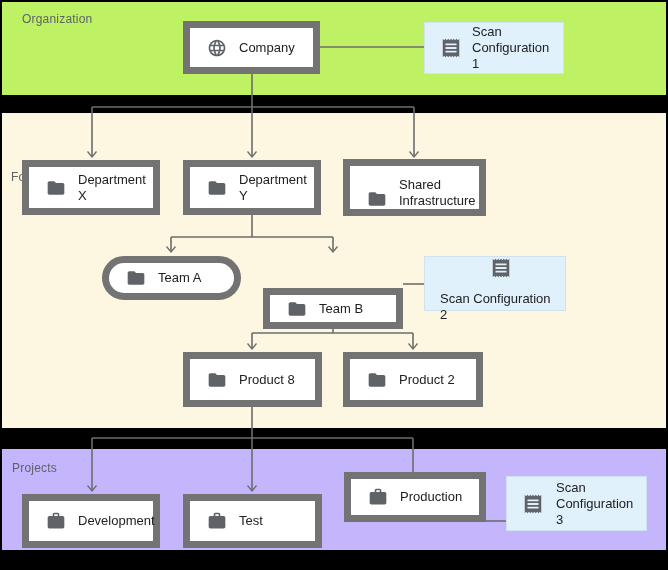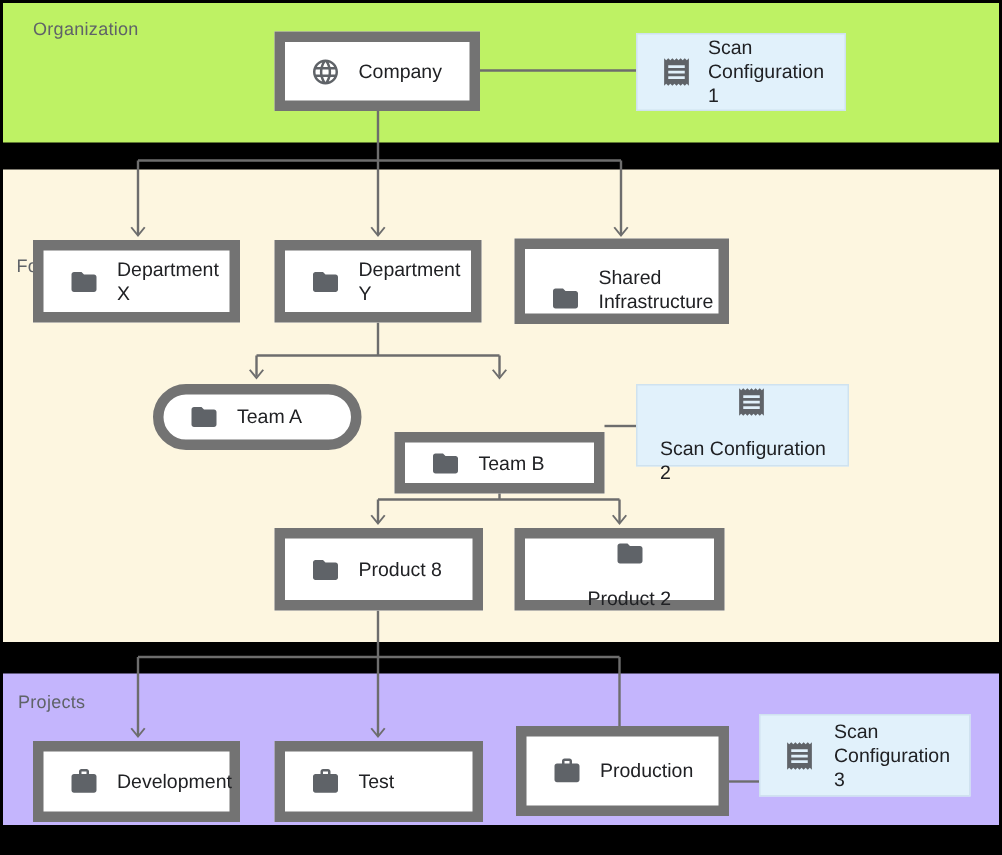--- a/index.html
+++ b/index.html
@@ -148,21 +148,21 @@
 
   <div class="node" style="left:183px;top:352px;width:139px;height:55px;">
     <span class="icon">
       <svg width="20" height="20" viewBox="0 0 24 24" fill="#5f6368">
           <path d="M10 4H4c-1.1 0-1.99.9-1.99 2L2 18c0 1.1.9 2 2 2h16c1.1 0 2-.9 2-2V8c0-1.1-.9-2-2-2h-8l-2-2z"></path>
         </svg>
     </span>
     <span class="label">Product 8</span>
   </div>
 
-  <div class="node" style="left:343px;top:352px;width:140px;height:55px;flex-direction:column;">
+  <div class="node" style="left:343px;top:352px;width:140px;height:55px;">
     <span class="icon">
       <svg width="20" height="20" viewBox="0 0 24 24" fill="#5f6368">
           <path d="M10 4H4c-1.1 0-1.99.9-1.99 2L2 18c0 1.1.9 2 2 2h16c1.1 0 2-.9 2-2V8c0-1.1-.9-2-2-2h-8l-2-2z"></path>
         </svg>
     </span>
     <span class="label">Product 2</span>
   </div>
 
   <div class="node" style="left:22px;top:494px;width:138px;height:54px;">
     <span class="icon">
@@ -175,21 +175,21 @@
 
   <div class="node" style="left:183px;top:494px;width:139px;height:54px;">
     <span class="icon">
       <svg width="20" height="20" viewBox="0 0 24 24" fill="#5f6368">
           <path d="M20 6h-4V4c0-1.11-.89-2-2-2h-4c-1.11 0-2 .89-2 2v2H4c-1.11 0-1.99.89-1.99 2L2 19c0 1.11.89 2 2 2h16c1.11 0 2-.89 2-2V8c0-1.11-.89-2-2-2zm-6 0h-4V4h4v2z"></path>
         </svg>
     </span>
     <span class="label">Test</span>
   </div>
 
-  <div class="node" style="left:344px;top:484px;width:142px;height:60px;">
+  <div class="node" style="left:344px;top:472px;width:142px;height:50px;">
     <span class="icon">
       <svg width="20" height="20" viewBox="0 0 24 24" fill="#5f6368">
           <path d="M20 6h-4V4c0-1.11-.89-2-2-2h-4c-1.11 0-2 .89-2 2v2H4c-1.11 0-1.99.89-1.99 2L2 19c0 1.11.89 2 2 2h16c1.11 0 2-.89 2-2V8c0-1.11-.89-2-2-2zm-6 0h-4V4h4v2z"></path>
         </svg>
     </span>
     <span class="label">Production</span>
   </div>
 
   <div class="node scan" style="left:506px;top:476px;width:141px;height:55px;justify-content:space-between;">
     <span class="icon">

